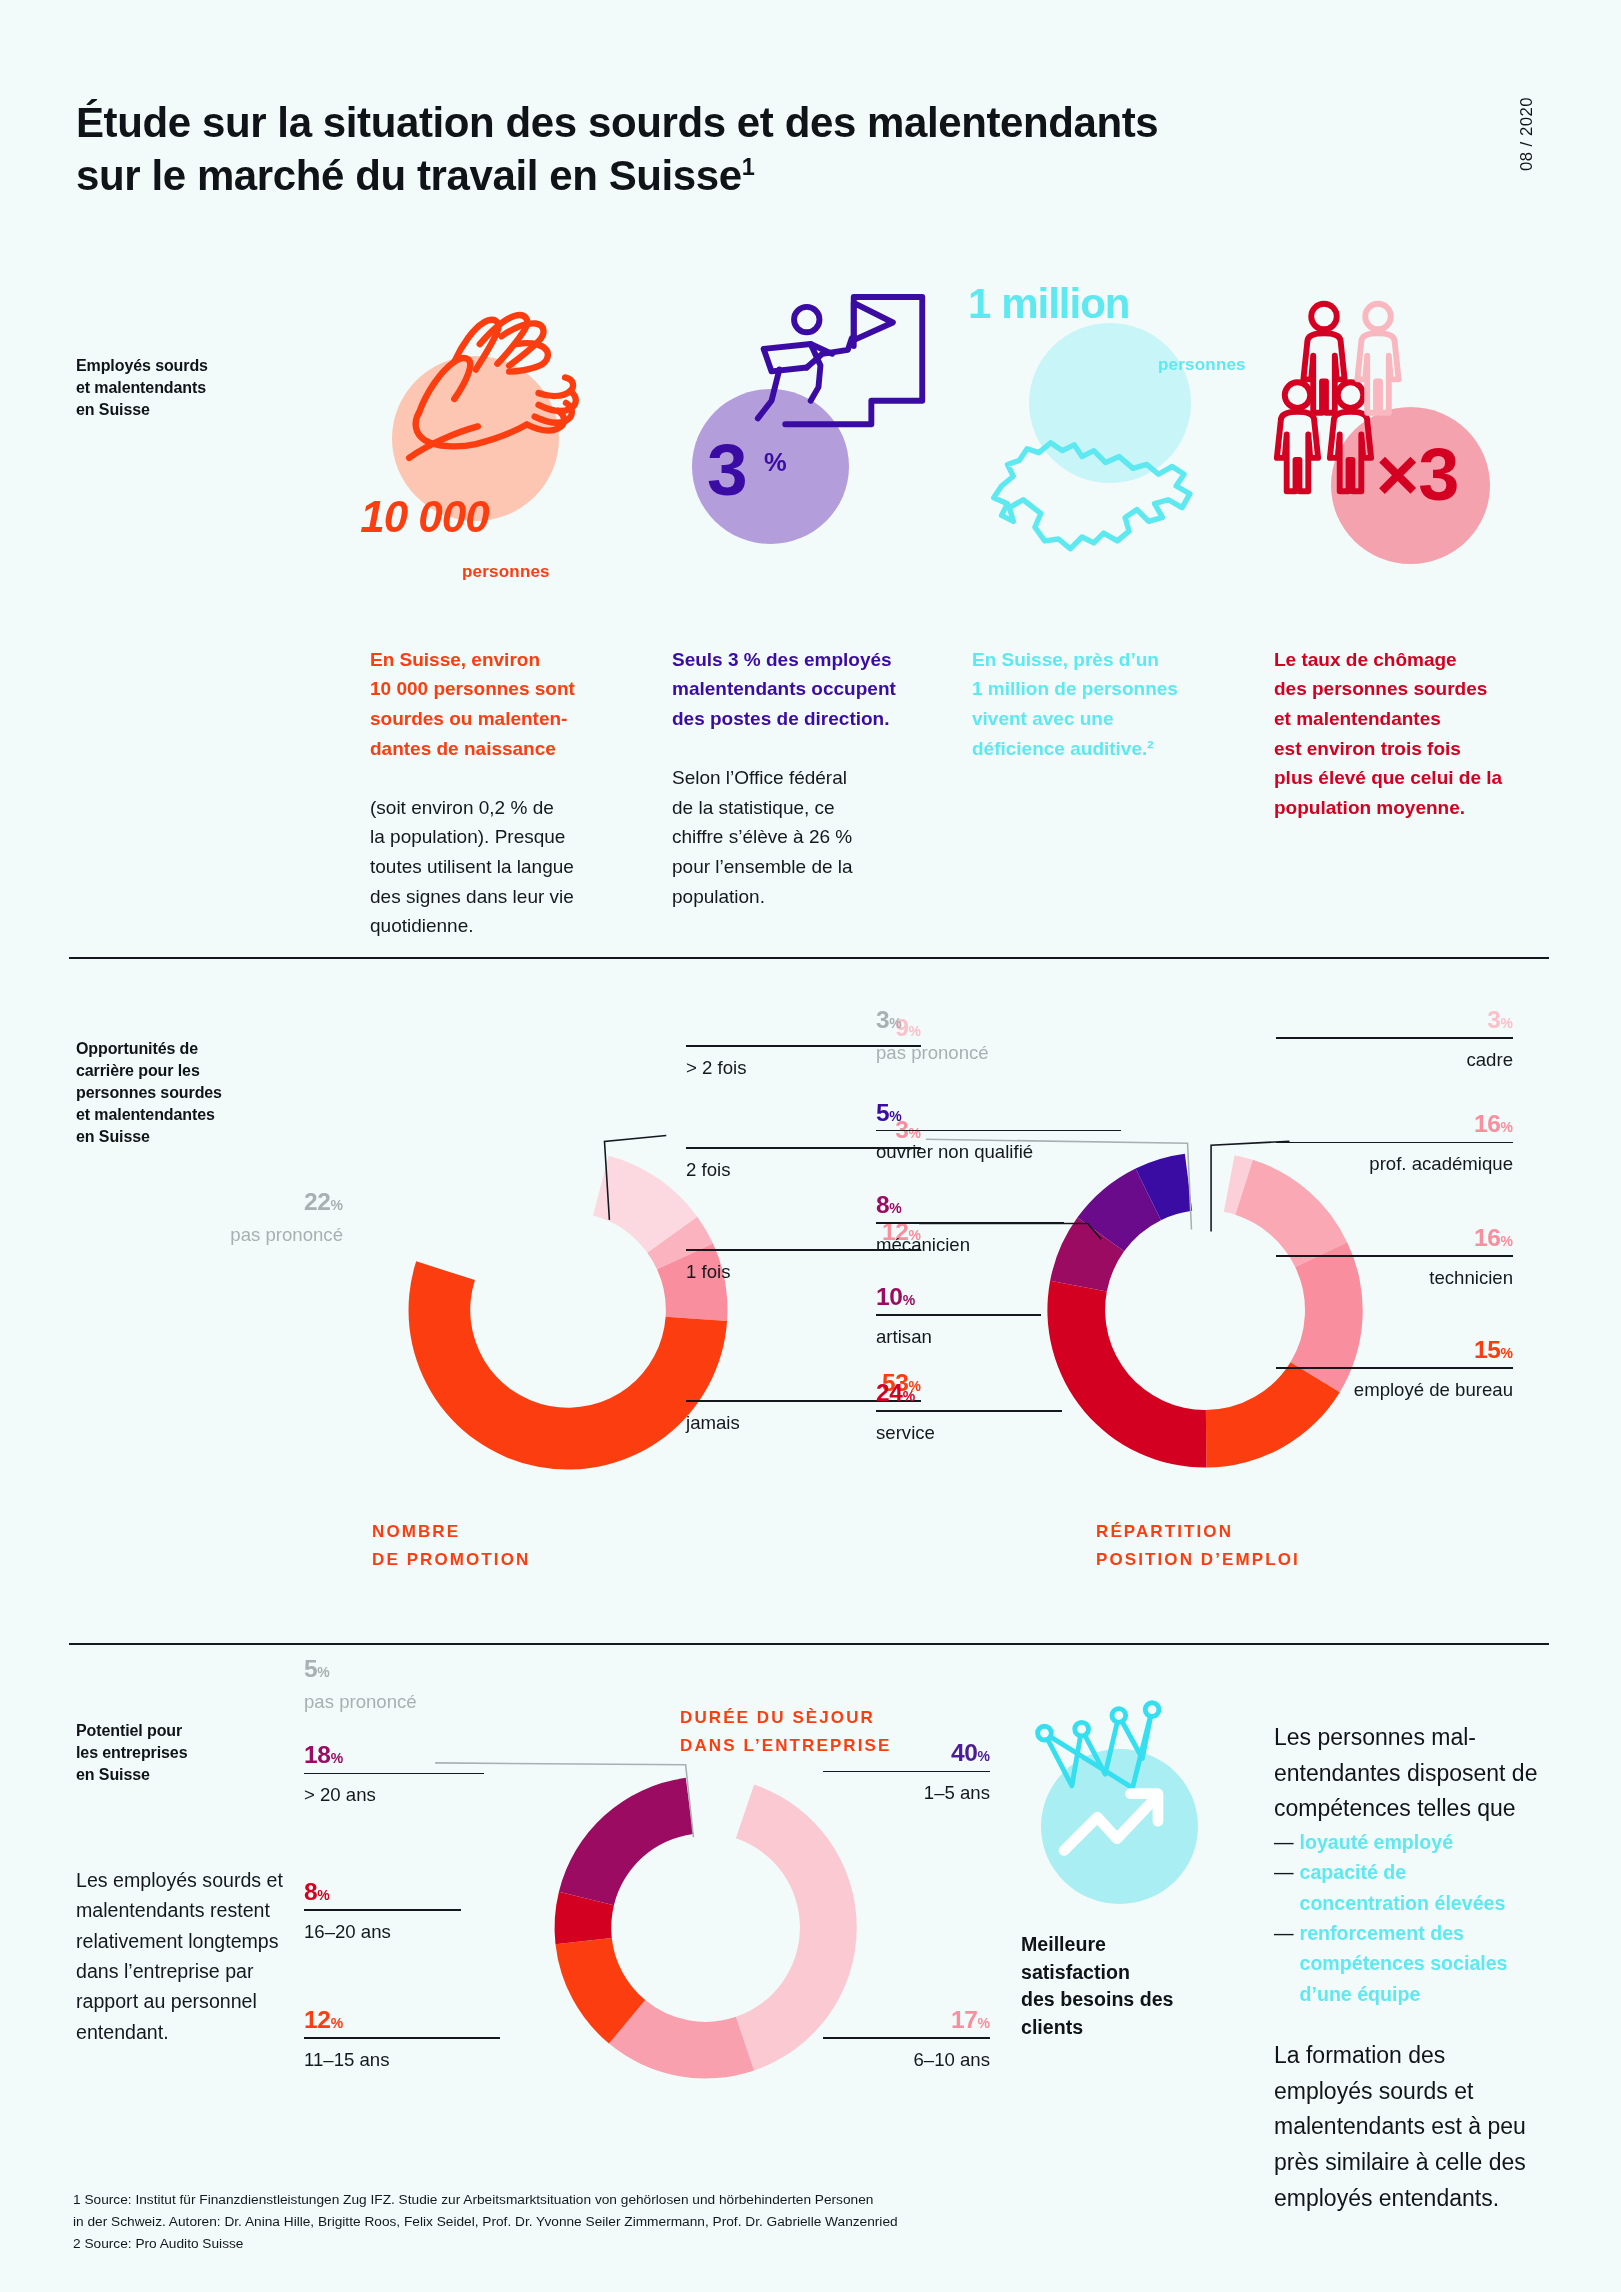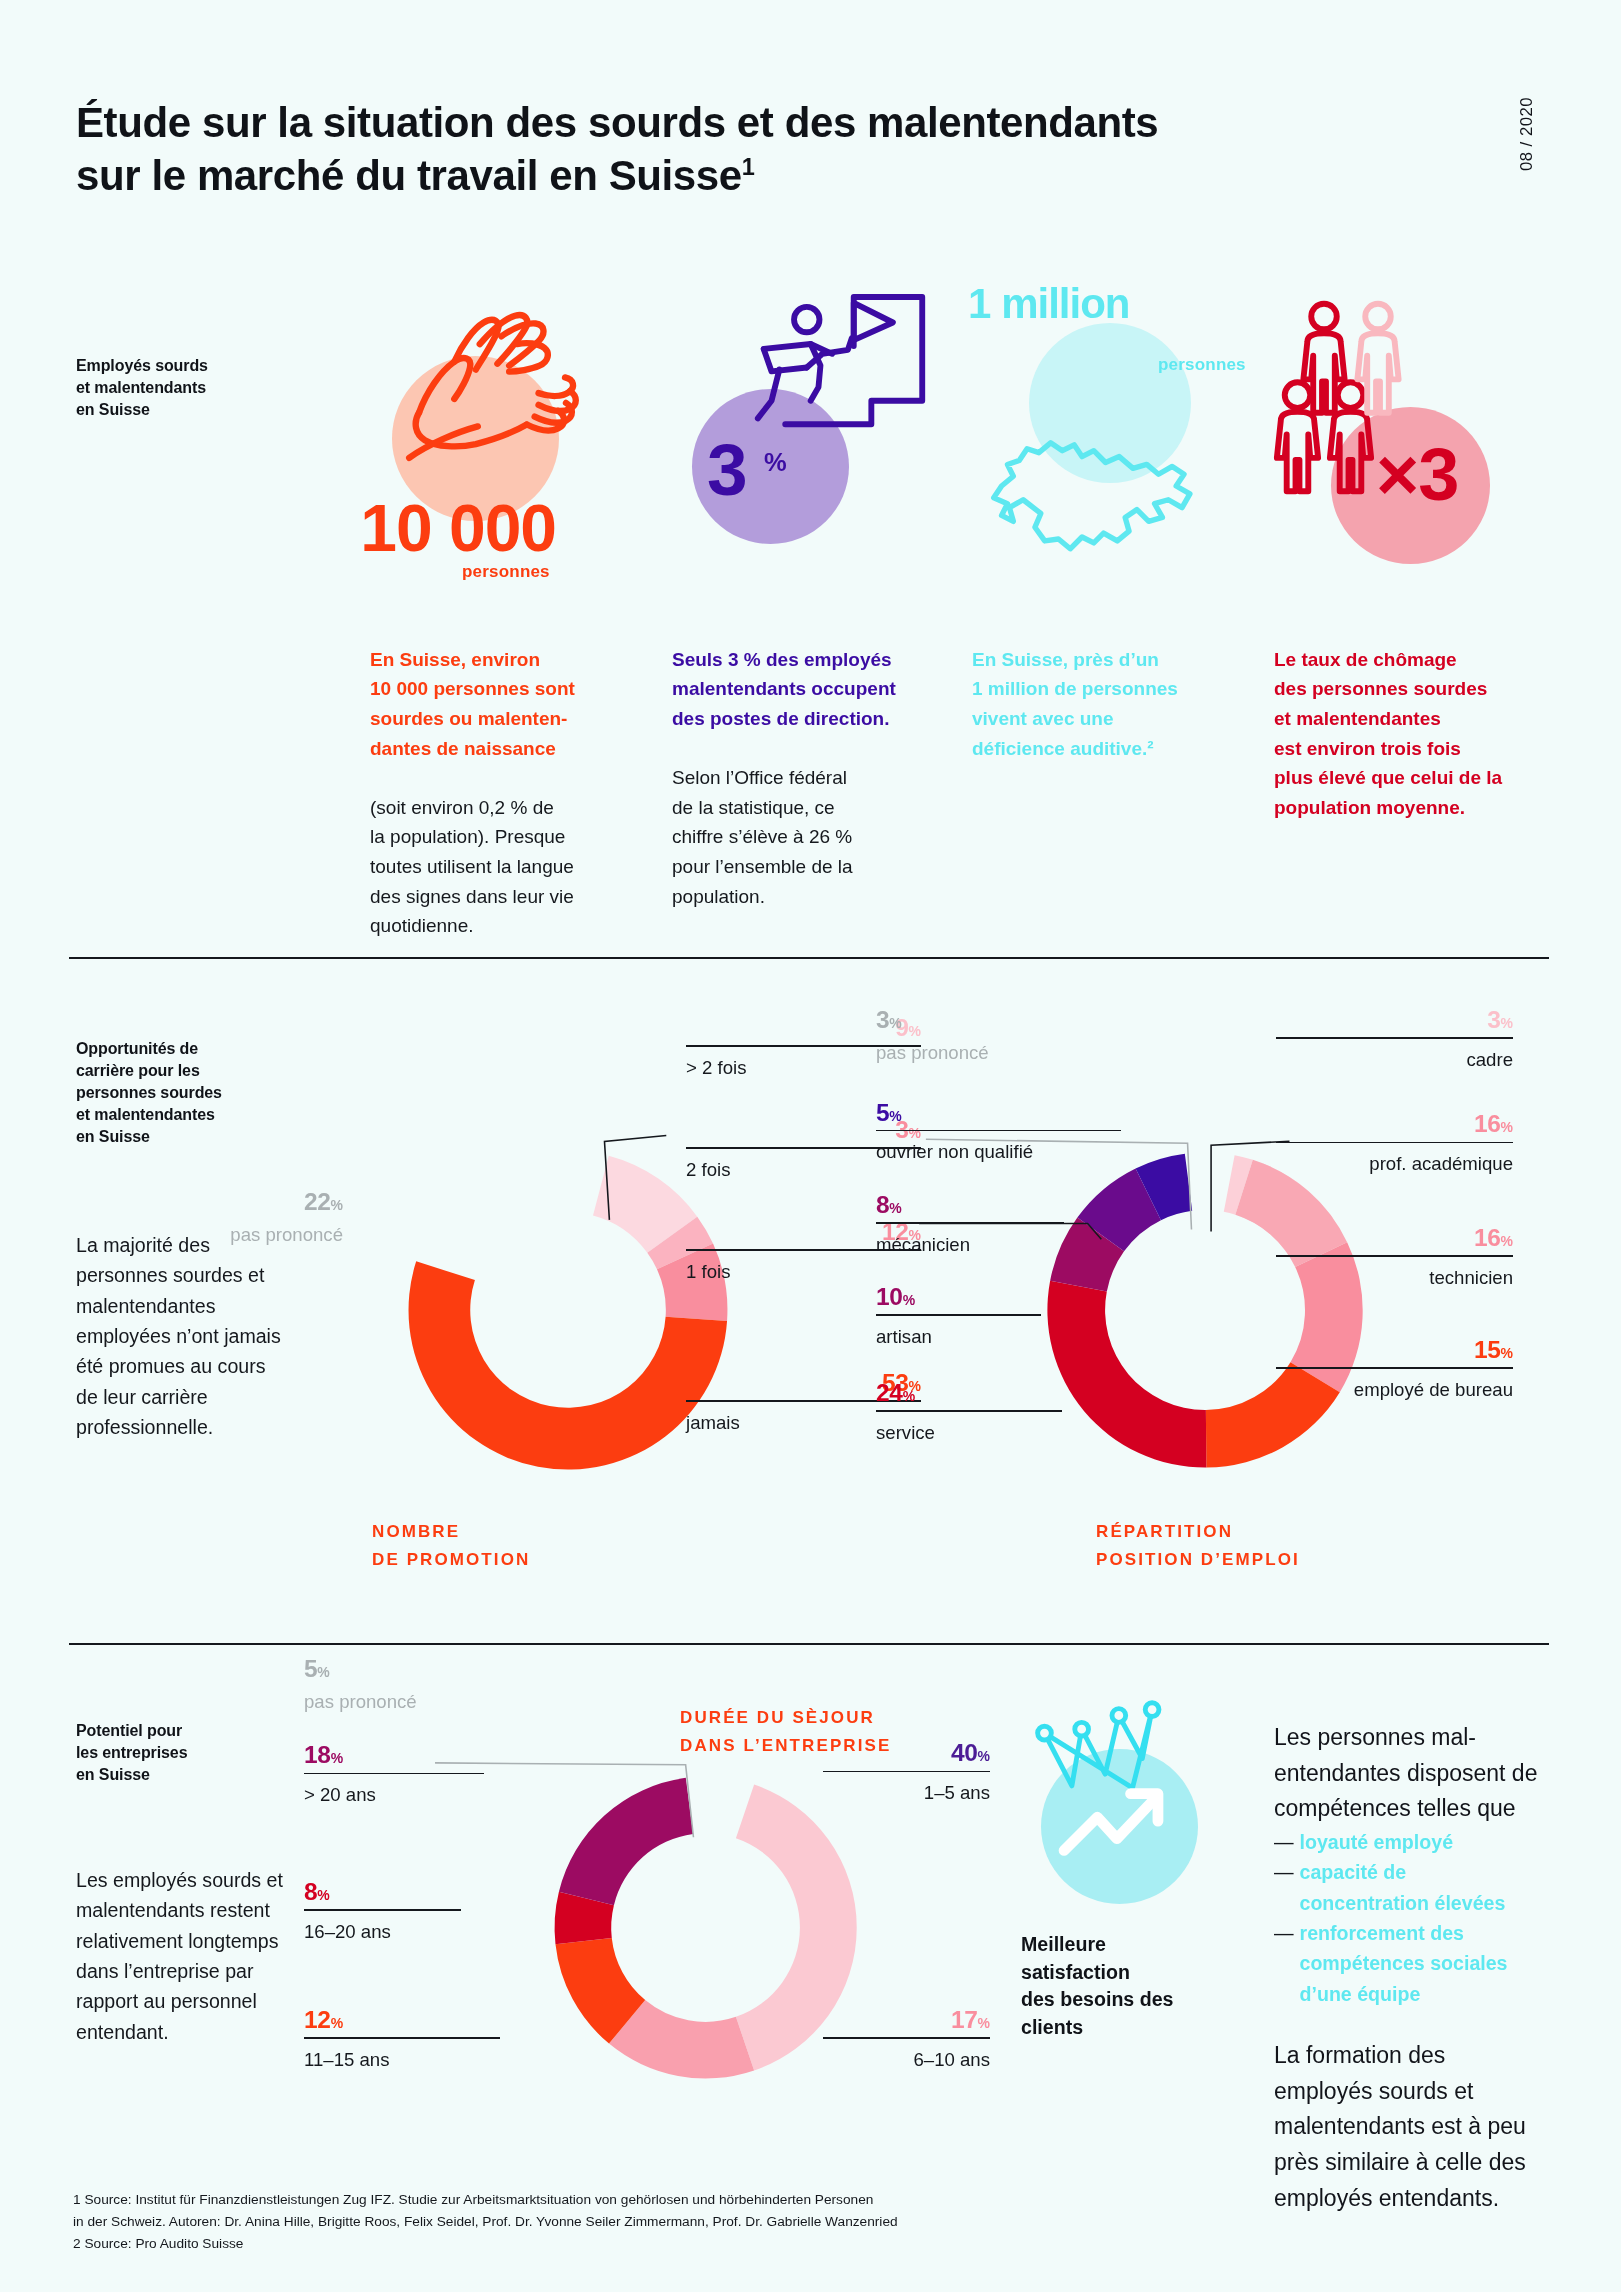--- a/index.html
+++ b/index.html
@@ -186,21 +186,21 @@
           <path d="M134 36 C146 28 160 22 169 23 C178 24 180 33 172 41 C164 49 150 60 142 66"></path>
           <path d="M150 44 C160 42 172 43 178 48 C184 53 182 62 173 66 C164 70 150 72 142 72"></path>
           <path d="M50 114 C44 124 46 136 56 142 C68 149 90 150 108 146 C128 141 146 134 160 126"></path>
           <path d="M160 126 C172 132 184 134 192 130 C200 126 200 117 192 112"></path>
           <path d="M168 118 C180 124 192 126 200 122 C208 118 208 109 200 104"></path>
           <path d="M172 106 C184 112 196 114 204 110 C212 106 212 97 204 92"></path>
           <path d="M172 94 C184 98 196 98 203 93 C210 88 208 80 199 78"></path>
           <path d="M40 160 C60 146 88 134 110 128"></path>
         </g>
       </svg>
-      <div class="bignum" style="left:-9.8px; top:194px; font-size:66px; color:#fc3d10;">10 000</div>
+      <div class="bignum" style="left:-9.8px; top:194px; font-size:44px; color:#fc3d10;font-style:italic;">10 000</div>
       <div class="unit" style="left:92px; top:261px; color:#fc3d10;">personnes</div>
     </div>
     <div class="stat-text">
       <span class="hl" style="color:#fc3d10;">En Suisse, environ
 10 000 personnes sont
 sourdes ou malenten-
 dantes de naissance</span>
       <span class="rest">(soit environ 0,2 % de
 la population). Presque
 toutes utilisent la langue
@@ -287,27 +287,20 @@
     </div>
   </div>
 
   <div class="divider" style="top:921px;"></div>
 
   <div class="sec-head" style="left:76px; top:1002px; width:274px;">Opportunités de
 carrière pour les
 personnes sourdes
 et malentendantes
 en Suisse</div>
-  <div class="sec-body" style="left:76px; top:1194px; width:274px;">La majorité des
-personnes sourdes et
-malentendantes
-employées n’ont jamais
-été promues au cours
-de leur carrière
-professionnelle.</div>
 
   <div class="donut-wrap" style="left:372px; top:1078px; width:392px; height:392px;">
     <svg width="392" height="392" viewBox="0 0 400 400">
       <g transform="translate(200,200)">
 
         <path d="M 41.6 -157.4 A 162.7 162.7 0 0 1 131.9 -95.2 L 80.9 -58.4 A 99.8 99.8 0 0 0 25.5 -96.5 Z" fill="#fcd9e0"></path>
         <path d="M 131.9 -95.2 A 162.7 162.7 0 0 1 148.0 -67.8 L 90.8 -41.6 A 99.8 99.8 0 0 0 80.9 -58.4 Z" fill="#fbb3c0"></path>
         <path d="M 148.0 -67.8 A 162.7 162.7 0 0 1 162.3 11.1 L 99.6 6.8 A 99.8 99.8 0 0 0 90.8 -41.6 Z" fill="#f98e9e"></path>
         <path d="M 162.3 11.1 A 162.7 162.7 0 1 1 -154.9 -49.7 L -95.0 -30.5 A 99.8 99.8 0 1 0 99.6 6.8 Z" fill="#fc3d10"></path>
       </g>

